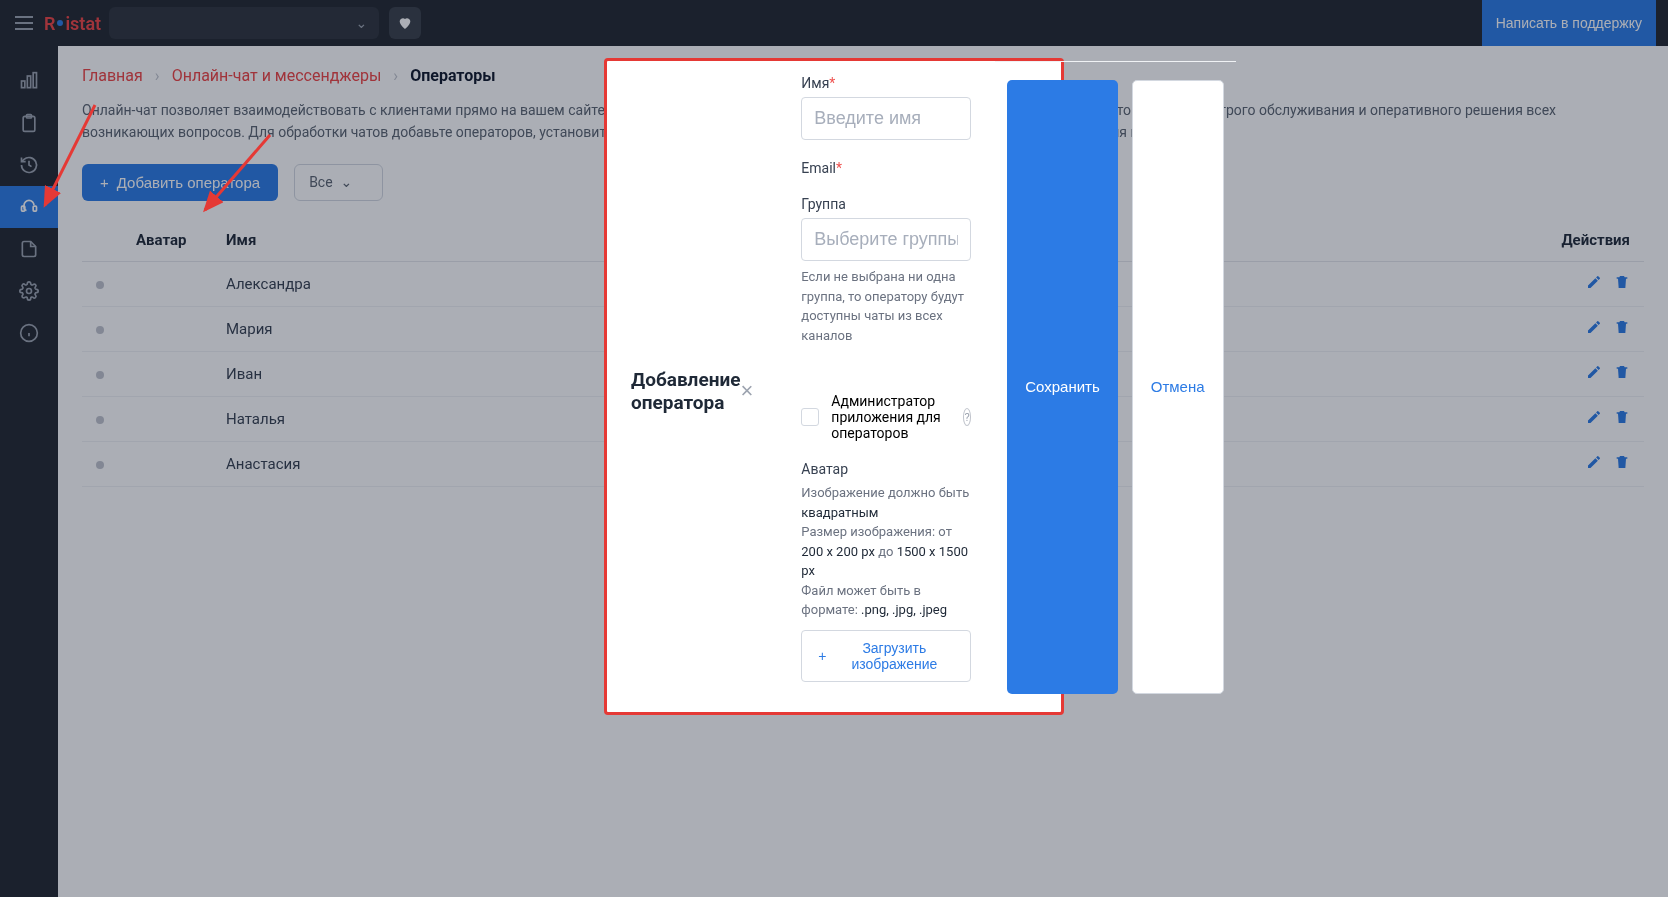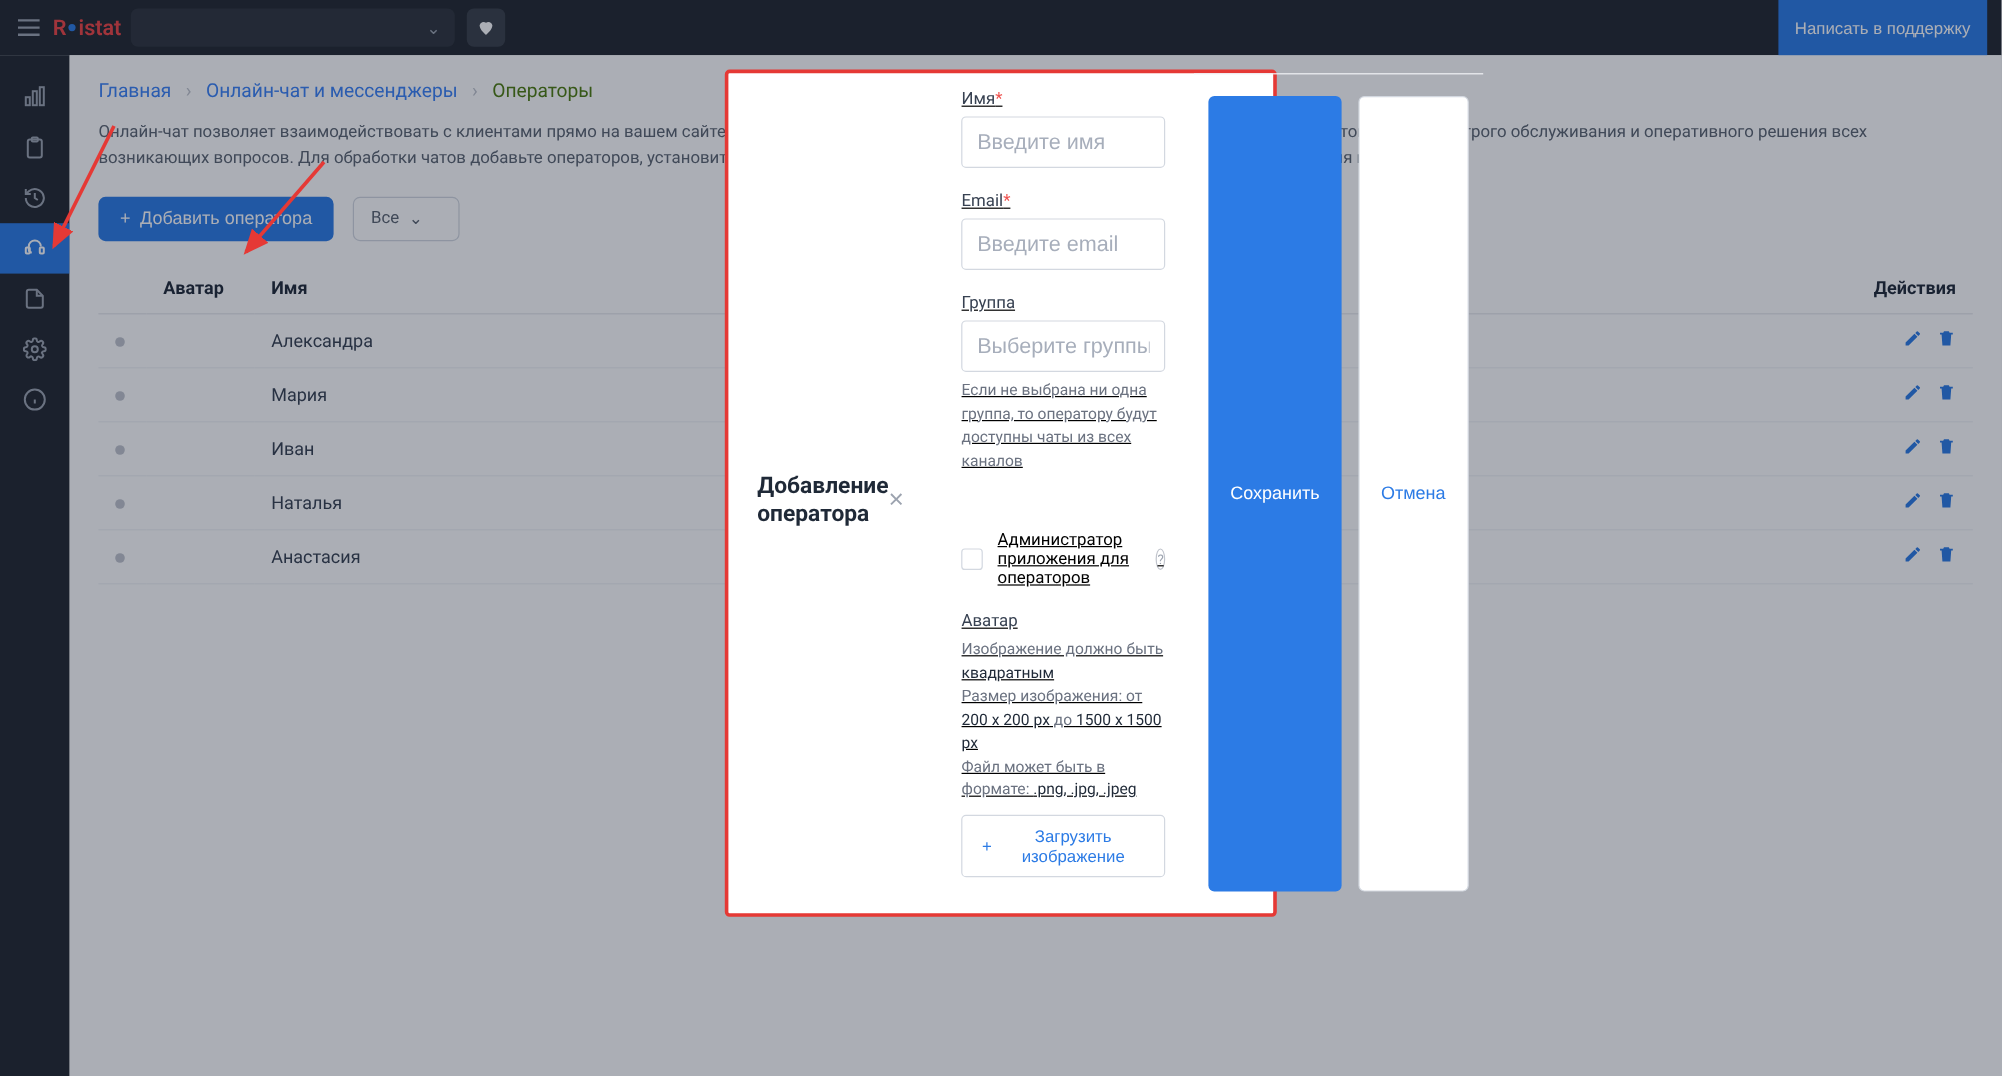--- a/index.html
+++ b/index.html
@@ -18,23 +18,23 @@
 
 .layout { display:flex; height: calc(100vh - 46px); }
 .sidenav { width: 58px; background: #22272e; display:flex; flex-direction:column; padding-top:14px; }
 .sidenav .nitem { width:58px; height:42px; display:flex; align-items:center; justify-content:center; cursor:pointer; }
 .sidenav .nitem.active { background:#2c7be5; }
 .sidenav .nitem svg { width:20px; height:20px; stroke:#9ca3af; fill:none; stroke-width:2; }
 .sidenav .nitem.active svg { stroke:#fff; }
 
 .main { flex:1; background:#fff; padding: 20px 24px; overflow:auto; }
 .breadcrumb { display:flex; gap:12px; align-items:center; font-size:16px; margin-bottom:14px; }
-.breadcrumb a { color:#3b82f6; text-decoration:none; }
+.breadcrumb a { color:#ef4444; text-decoration:none; }
 .breadcrumb .sep { color:#c0c4cc; }
-.breadcrumb .cur { color:#4d7c0f; font-weight:400; }
+.breadcrumb .cur { color:#0f172a; font-weight:700; }
 
 .desc { color:#5b6470; line-height:1.6; margin-bottom:20px; font-size:14px; }
 .desc .lnk { color:#2c7be5; }
 
 .toolbar { display:flex; gap:16px; margin-bottom:18px; }
 .add-btn { background:#2c7be5; color:#fff; border:none; padding:10px 18px; border-radius:6px; font-size:15px; cursor:pointer; display:flex; align-items:center; gap:8px; }
 .filter-sel { border:1px solid #d3d8e0; border-radius:6px; padding:8px 30px 8px 14px; background:#fff; cursor:pointer; display:flex; align-items:center; gap:8px; color:#5b6470;}
 
 .tbl { width:100%; border-collapse:collapse; }
 .tbl th { text-align:left; font-weight:700; color:#1f2937; padding:12px 14px; border-bottom:1px solid #e5e7eb; font-size:15px; }
@@ -43,21 +43,21 @@
 .dot-status { width:8px; height:8px; background:#c0c4cc; border-radius:50%; display:inline-block; }
 .act-btn { color:#2c7be5; cursor:pointer; margin-left:12px; display:inline-block; }
 .act-btn svg { width:16px; height:16px; fill:#2c7be5; }
 
 .overlay { position:fixed; inset:0; background:rgba(15,23,42,0.35); display:flex; align-items:flex-start; justify-content:center; padding-top:58px; }
 .modal { background:#fff; width:460px; border-radius:4px; border:3px solid #e53935; display:flex; }
 .modal-head { padding:20px 24px 10px; display:flex; justify-content:space-between; align-items:center; }
 .modal-title { font-size:19px; font-weight:700; color:#1f2937; }
 .modal-close { font-size:22px; color:#9ca3af; cursor:pointer; background:none; border:none; line-height:1; }
 .modal-body { padding:14px 24px 10px; }
-.field { margin-bottom:20px;text-decoration:underline; }
+.field { margin-bottom:20px; }
 .field label { display:block; color:#374151; margin-bottom:6px; font-size:14px; }
 .field label .req { color:#ef5350; }
 .field .hint { color:#6b7280; font-size:13px; margin-top:6px; line-height:1.5; }
 .field .hint .strong { color:#1f2937; }
 .inp { width:100%; border:1px solid #d3d8e0; border-radius:4px; padding:10px 12px; font-size:18px; }
 .inp::placeholder { color:#a7aebb; }
 .chk-row { display:flex; align-items:center; gap:12px;margin-top:48px; }
 .chk { width:18px; height:18px; border:1px solid #d3d8e0; border-radius:3px; cursor:pointer; flex-shrink:0; }
 .qmark { width:18px; height:18px; border:1px solid #c0c4cc; border-radius:50%; display:inline-flex; align-items:center; justify-content:center; font-size:11px; color:#9ca3af; margin-left:6px; cursor:pointer;}
 .upload-btn { border:1px solid #d3d8e0; background:#fff; color:#2c7be5; padding:9px 16px; border-radius:4px; cursor:pointer; display:inline-flex; align-items:center; gap:8px; font-size:14px;}
@@ -246,21 +246,20 @@
     </div>
     <div class="modal-body">
 
       <div class="field">
         <label><span>Имя</span><span class="req">*</span></label>
         <input class="inp" placeholder="Введите имя" style="">
       </div>
 
       <div class="field">
         <label><span>Email</span><span class="req">*</span></label>
-        <input class="inp" placeholder="Введите email" style="">
       </div>
 
 
       <div class="field">
         <label>Группа</label>
         <input class="inp" placeholder="Выберите группы" style="">
         <div class="hint">Если не выбрана ни одна группа, то оператору будут доступны чаты из всех каналов</div>
       </div>
 
       <div class="field chk-row">

